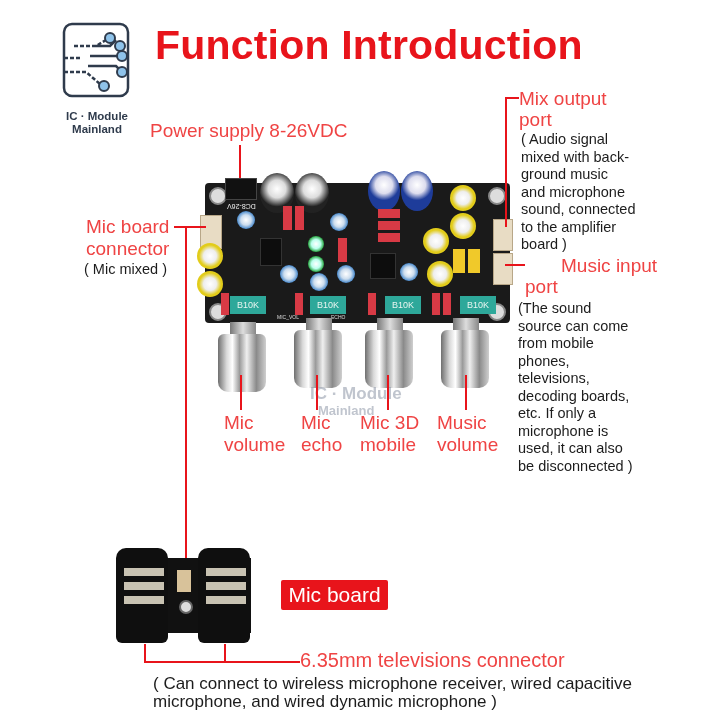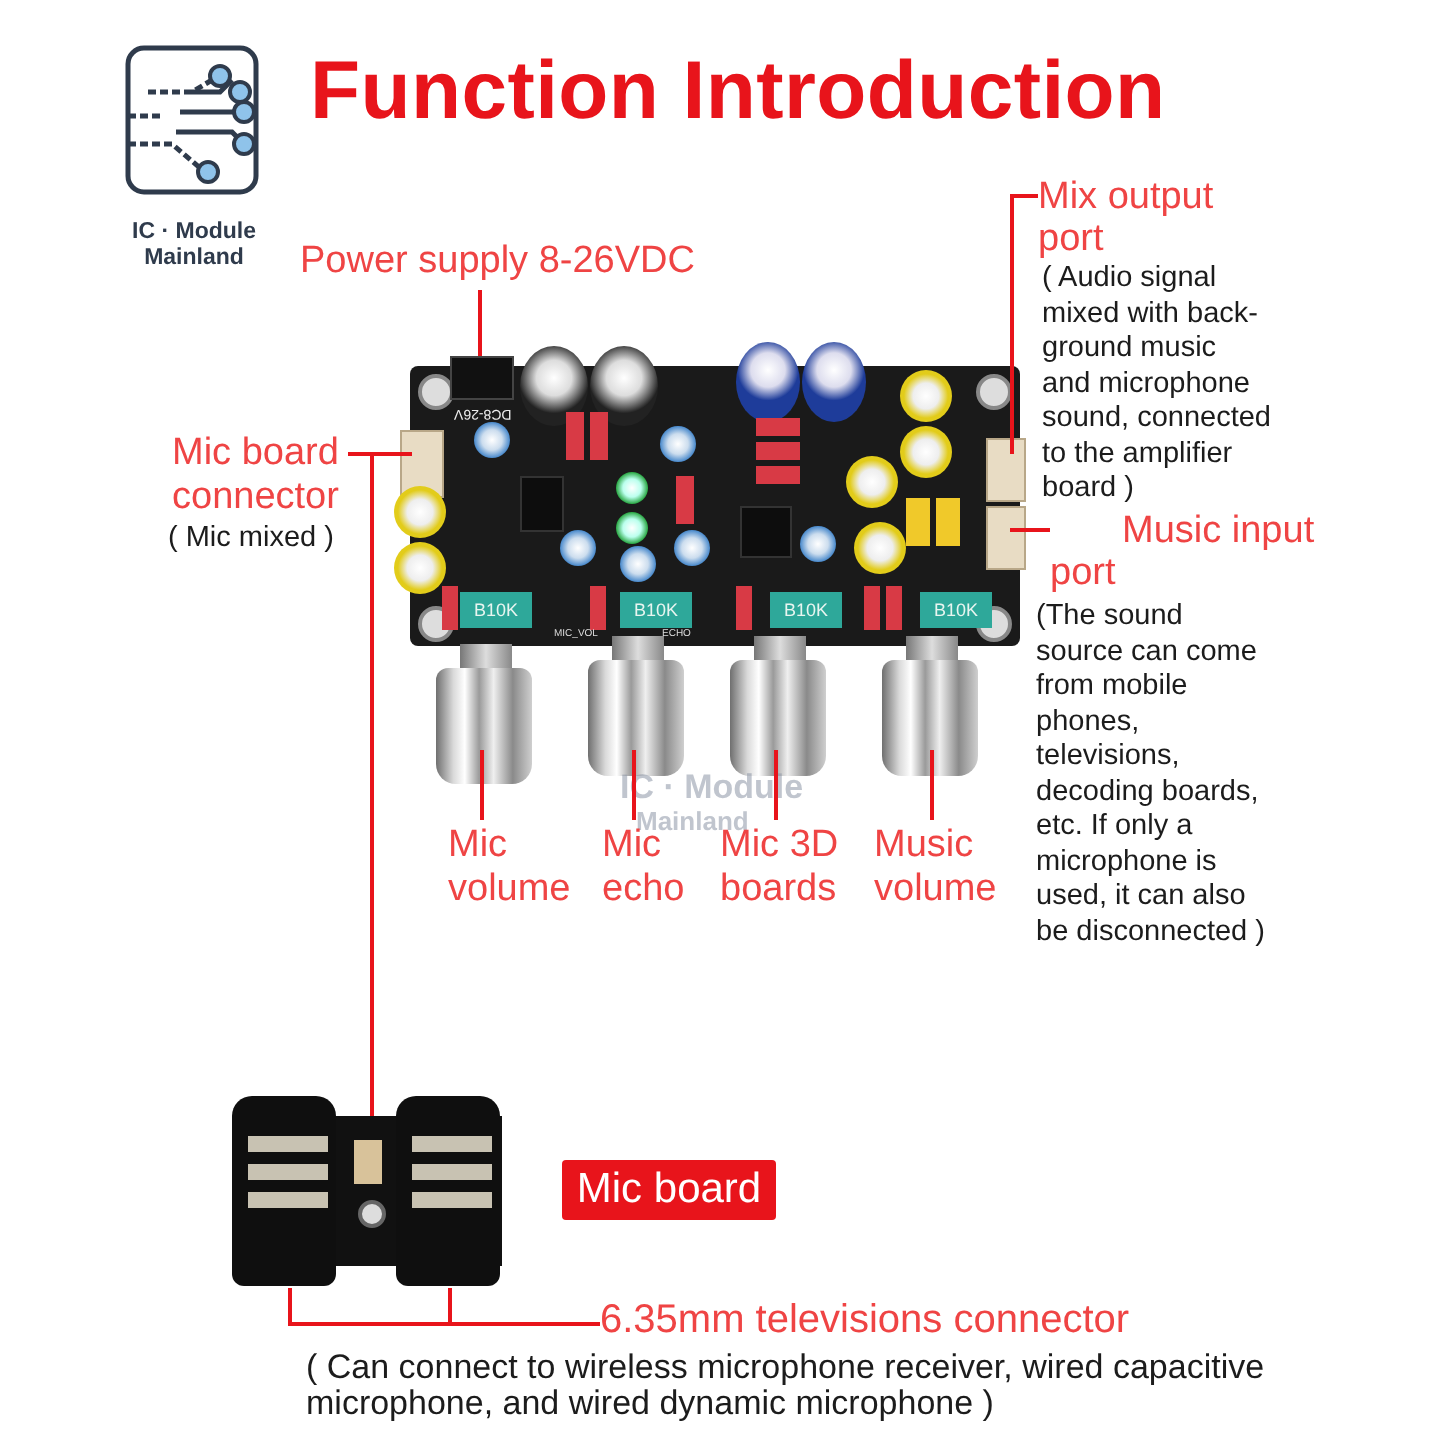--- a/index.html
+++ b/index.html
@@ -123,21 +123,21 @@
 <div class="abs lbl" style="left:224px;top:412px;">
   <div>Mic</div>
   <div>volume</div>
 </div>
 <div class="abs lbl" style="left:301px;top:412px;">
   <div>Mic</div>
   <div>echo</div>
 </div>
 <div class="abs lbl" style="left:360px;top:412px;">
   <div>Mic 3D</div>
-  <div>boards</div>
+  <div>mobile</div>
 </div>
 <div class="abs lbl" style="left:437px;top:412px;">
   <div>Music</div>
   <div>volume</div>
 </div>
 
 <div class="abs lbl" style="left:86px;top:216px;">Mic board</div>
 <div class="abs lbl" style="left:86px;top:238px;">connector</div>
 <div class="abs desc" style="left:84px;top:261px;">( Mic mixed )</div>
 <div class="line" style="left:174px;top:226px;width:32px;height:2px;"></div>

